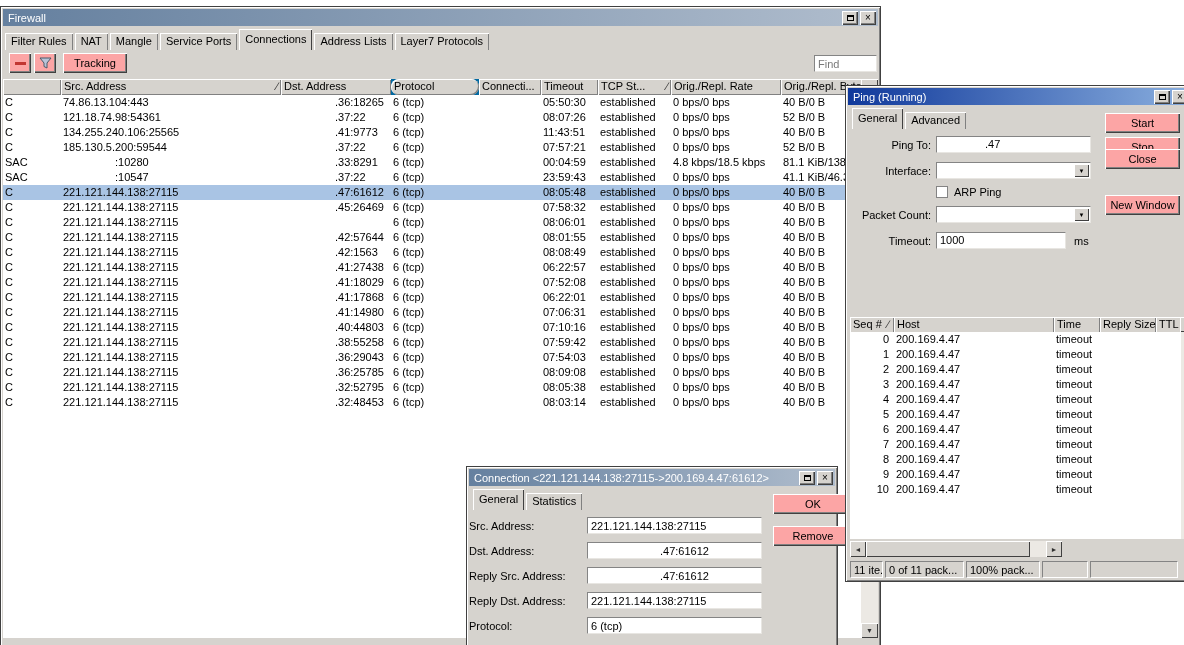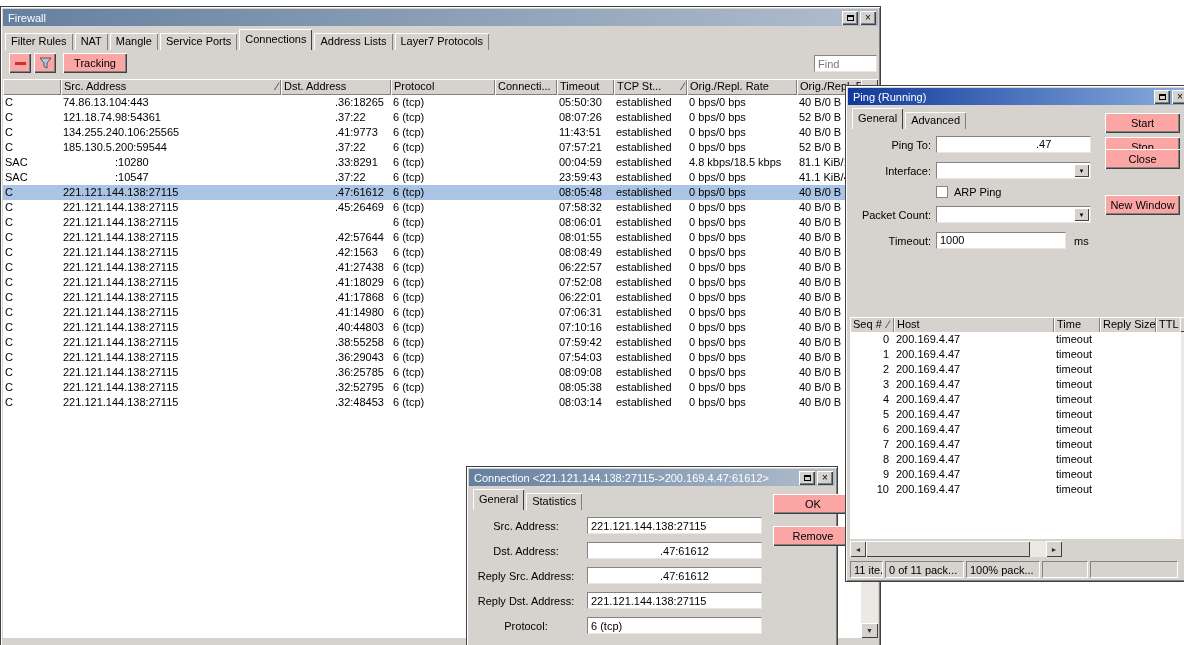--- a/index.html
+++ b/index.html
@@ -54,21 +54,21 @@
 
   .tbody { background:#fff; overflow:hidden; }
   .fw-body { position:absolute; left:2px; top:88px; width:858px; height:543px; }
   .trow { display:flex; height:15px; line-height:15px; }
   .trow.selected { background:#a9c4e4; }
   .tcell { flex:none; overflow:hidden; white-space:nowrap; padding:0 2px; }
 
   .fw-cols > :nth-child(1){ width:58px; }
   .fw-cols > :nth-child(2){ width:220px; }
   .fw-cols > :nth-child(3){ width:110px; }
-  .fw-cols > :nth-child(4){ width:104px; }
+  .fw-cols > :nth-child(4){ width:88px;border-radius:8px; }
   .fw-cols > :nth-child(5){ width:62px; }
   .fw-cols > :nth-child(6){ width:57px; }
   .fw-cols > :nth-child(7){ width:73px; }
   .fw-cols > :nth-child(8){ width:110px; }
   .fw-cols > :nth-child(9){ width:120px; }
   .fw-body .redacted { padding-left:54px; }
 
   .vtrack { position:absolute; background:#ece9e4; }
   .fw-vscroll { left:860px; top:72px; width:17px; height:559px; }
   .scroll-btn { position:absolute; background:#d6d3ce; display:flex; align-items:center; justify-content:center;
@@ -84,21 +84,21 @@
   .pg-tabs { left:6px; top:22px; }
   .ping-btn { left:259px; width:75px; height:20px; }
   .ping-btns > :nth-child(1){ top:27px; }
   .ping-btns > :nth-child(2){ top:51px; }
   .ping-btns > :nth-child(3){ top:63px; }
   .ping-btns > :nth-child(4){ top:109px; }
 
   .plabel { position:absolute; left:0; width:85px; text-align:right; white-space:nowrap; }
   .lbl-pingto { top:53px; } .lbl-iface { top:79px; } .lbl-pcount { top:123px; } .lbl-timeout { top:149px; }
   .pfield { position:absolute; left:90px; height:17px; padding:1px 3px; white-space:nowrap; overflow:hidden; }
-  .f-pingto { top:50px; width:155px; padding-left:99px; }
+  .f-pingto { top:50px; width:155px; padding-left:48px; }
   .f-iface  { top:76px; width:155px; }
   .f-pcount { top:120px; width:155px; }
   .f-timeout{ top:146px; width:130px; }
   .ms-label { position:absolute; left:228px; top:149px; }
   .combo-arrow { position:absolute; right:1px; top:1px; width:15px; height:13px; background:#d6d3ce;
                  display:flex; align-items:center; justify-content:center; font-size:6px; color:#000;
                  box-shadow: inset 1px 1px 0 #fff, inset -1px -1px 0 #404040; }
   .arp-box { position:absolute; left:90px; top:100px; width:12px; height:12px; background:#fff;
              border:1px solid #848484; }
   .arp-label { position:absolute; left:108px; top:100px; }
@@ -126,21 +126,21 @@
   .sb > :nth-child(1){ width:33px; } .sb > :nth-child(2){ width:79px; }
   .sb > :nth-child(3){ width:74px; } .sb > :nth-child(4){ width:46px; } .sb > :nth-child(5){ width:88px; }
 
   
   .cn-tabs { left:6px; top:22px; }
   .cn-btn { left:306px; width:80px; height:20px; }
   .cn-btns > :nth-child(1){ top:27px; }
   .cn-btns > :nth-child(2){ top:59px; }
   .conn-fields { position:absolute; left:2px; top:50px; width:300px; }
   .field-row { display:flex; margin-bottom:8px; align-items:center; }
-  .field-label { width:118px; text-align:center; padding-right:4px; white-space:nowrap; }
+  .field-label { width:118px; text-align:left; padding-right:4px; white-space:nowrap; }
   .field-value { width:175px; height:17px; line-height:15px; padding:1px 3px; overflow:hidden; white-space:nowrap; }
   .conn-fields .redacted { padding-left:72px; }
 </style>
 </head>
 <body>
 
 <div class="window fw">
   <div class="titlebar inactive">
     <span class="title-text">Firewall</span>
     <span class="tb-btn">

